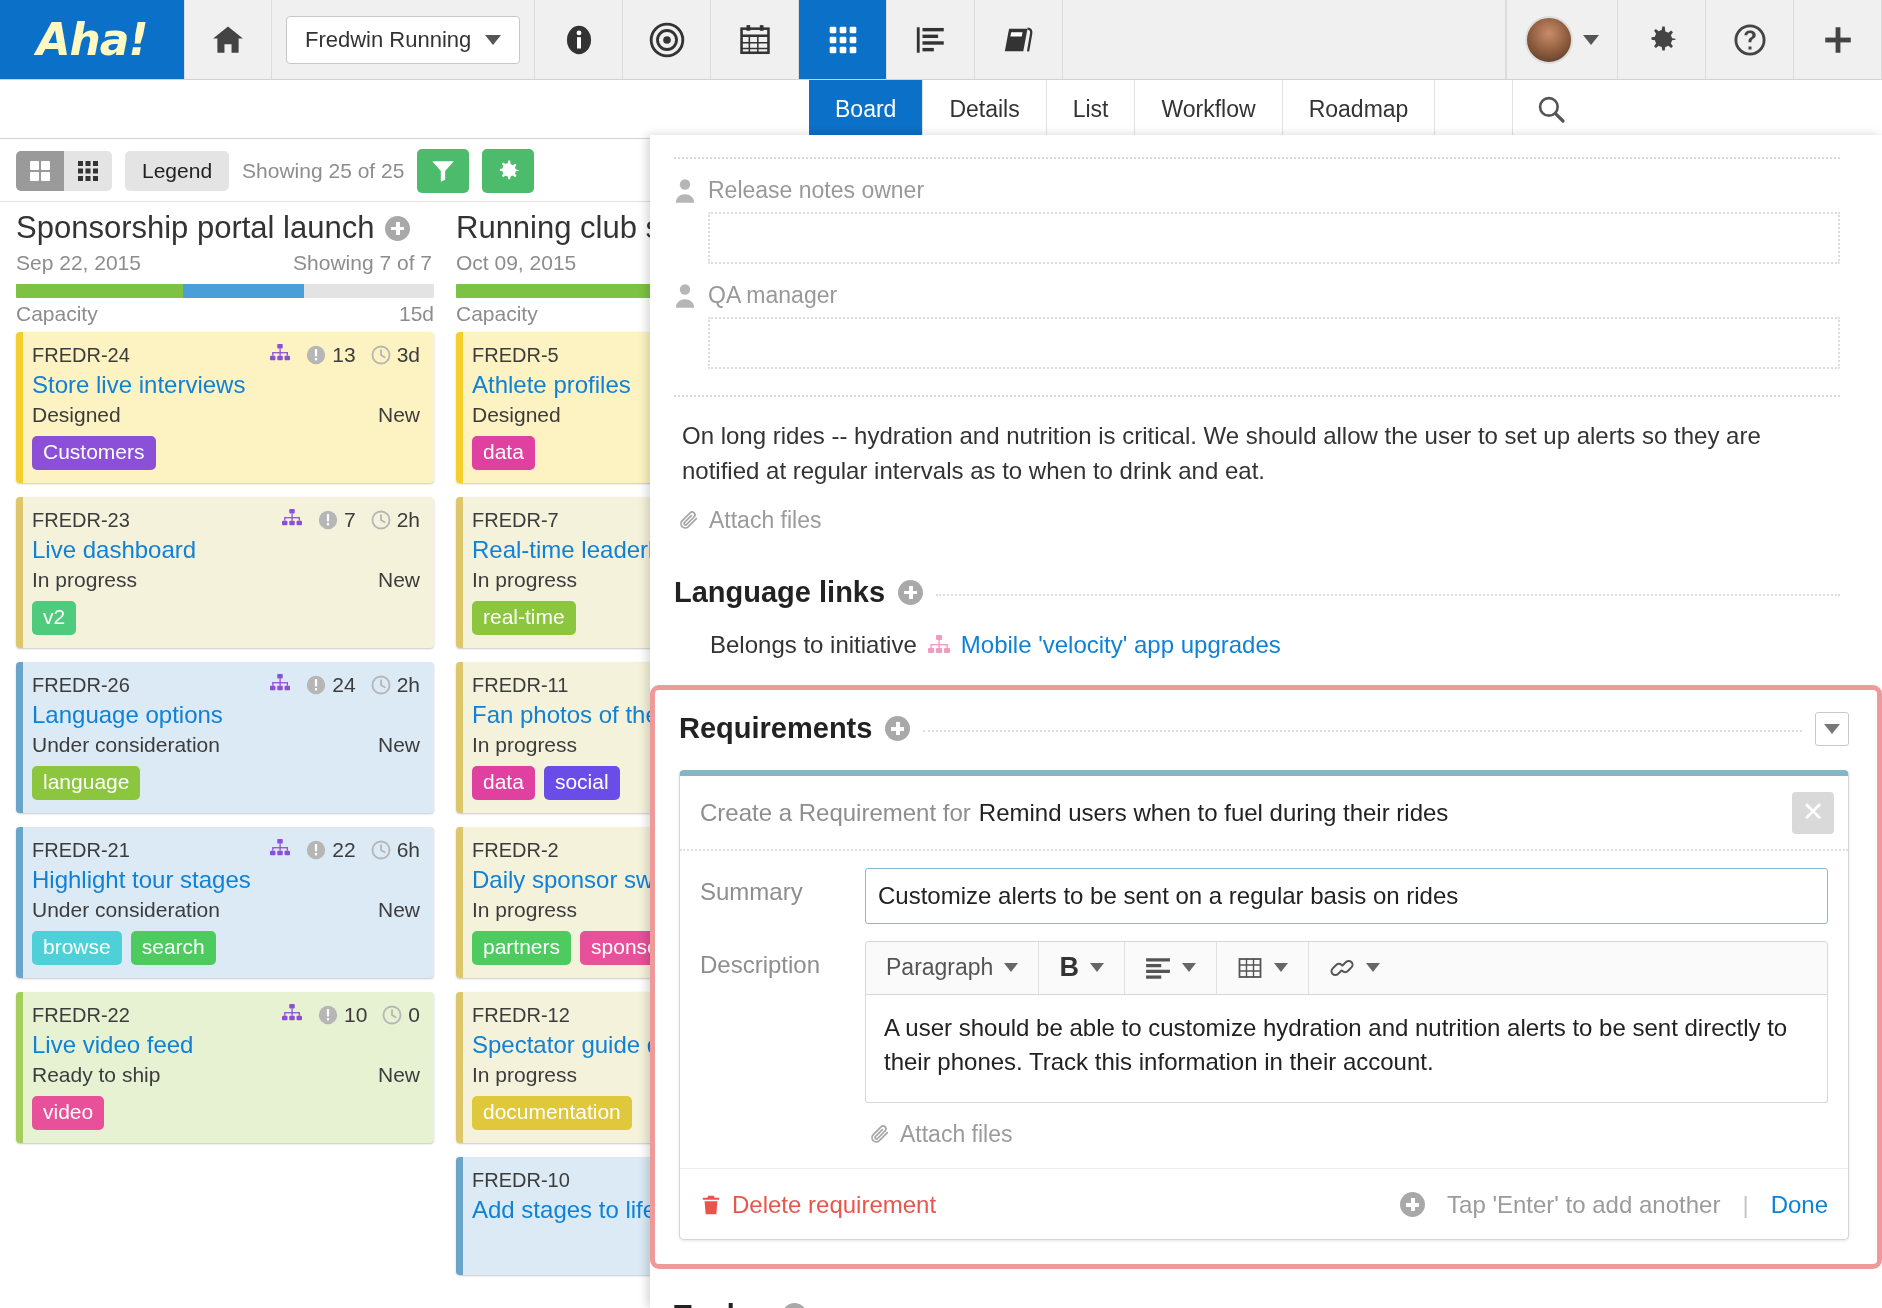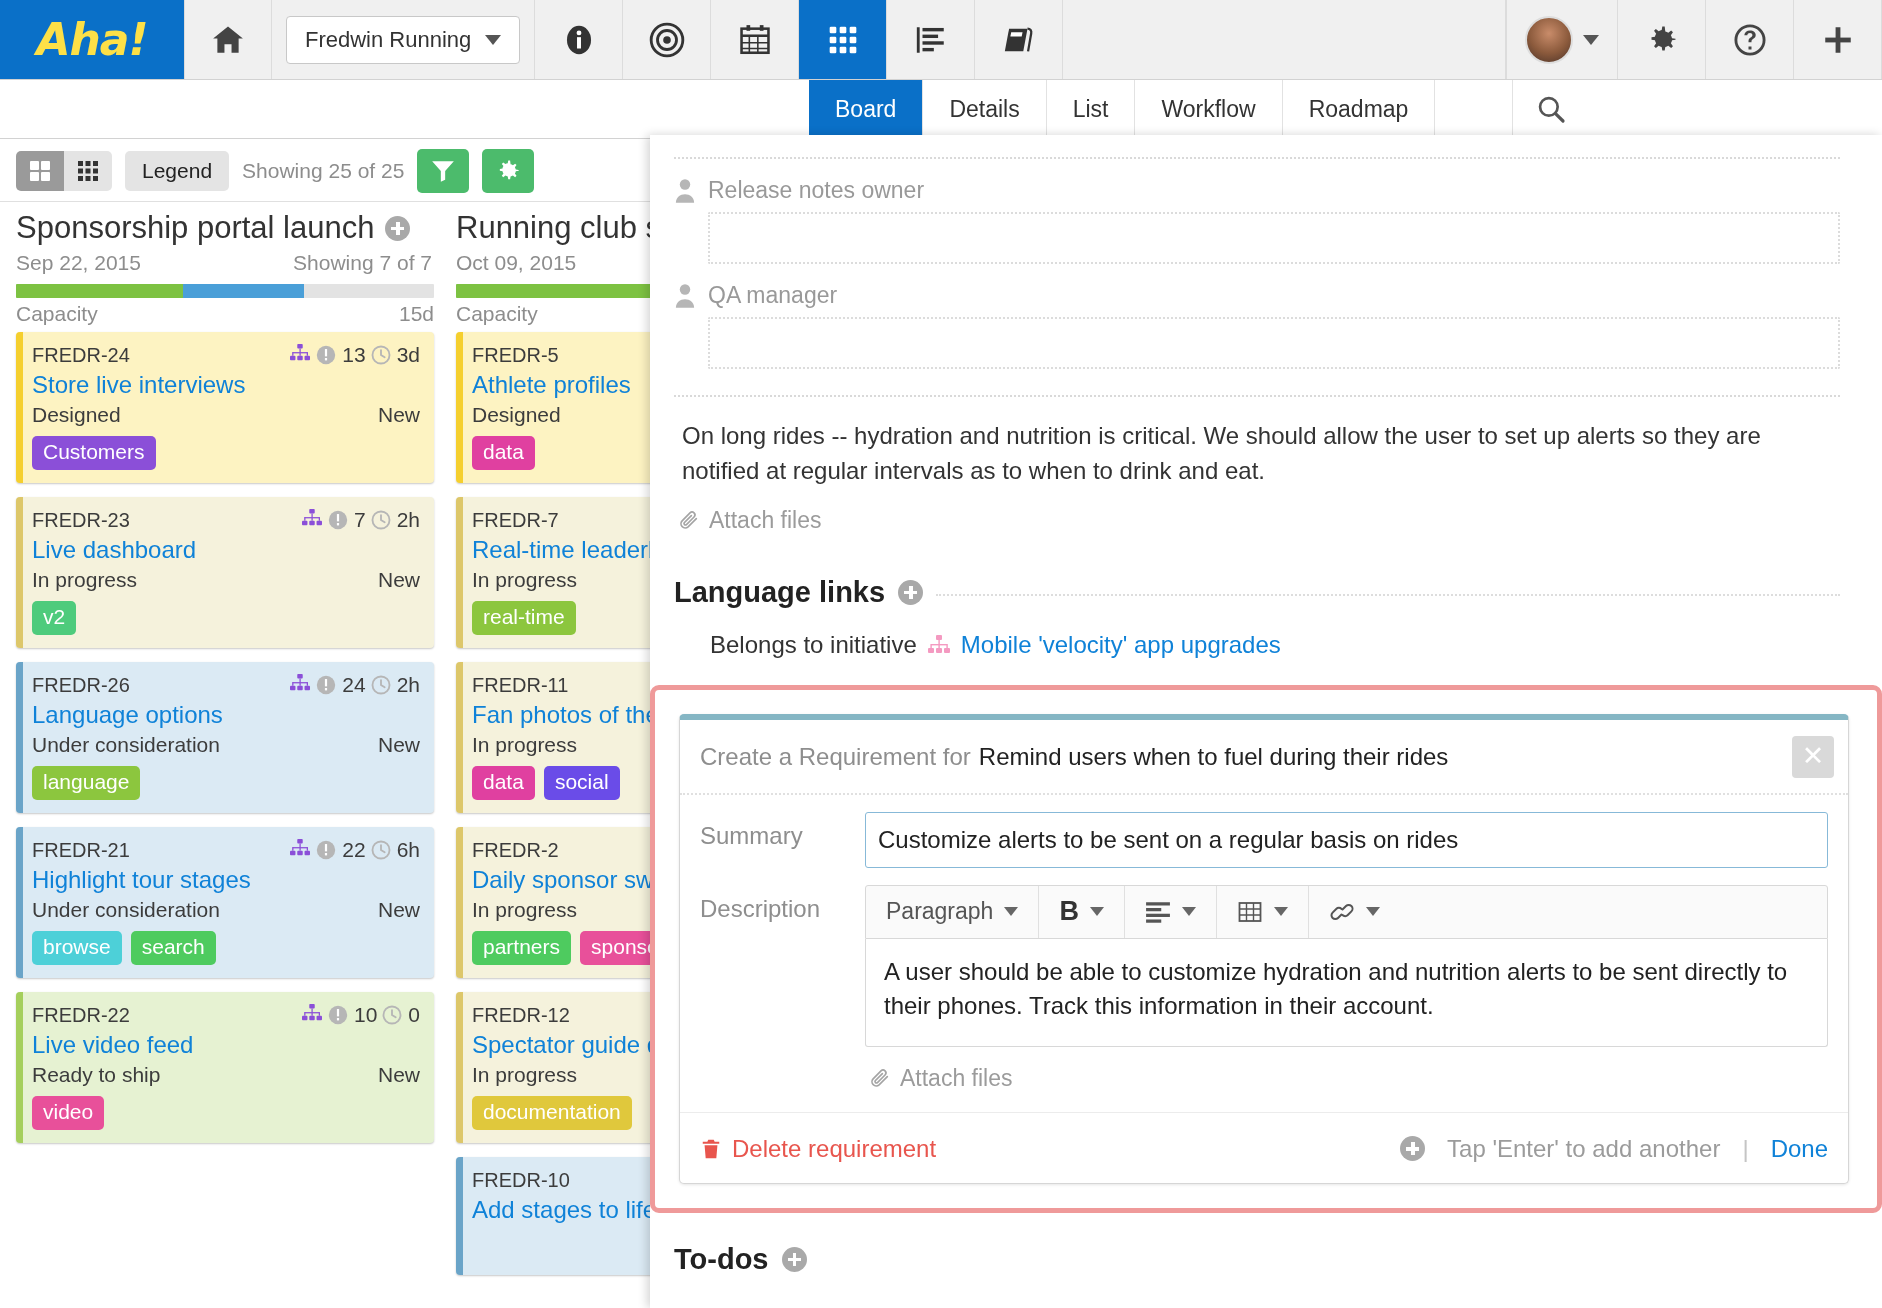--- a/index.html
+++ b/index.html
@@ -16,21 +16,21 @@
     width: 1882px; height: 80px;
     background: #f0f0f0;
     border-bottom: 1px solid #d2d2d2;
     display: flex; align-items: stretch;
   }
   .logo-cell {
     width: 184px; background: #0a70c8;
     display: flex; align-items: center; justify-content: center;
   }
   .logo-text {
-    color: #fde047; font-size: 44px; font-weight: bold;
+    color: #fef9c3; font-size: 44px; font-weight: bold;
     font-style: italic; letter-spacing: -1px;
     font-family: "DejaVu Sans", sans-serif;
   }
   .nav-icon-cell {
     width: 88px; display: flex; align-items: center; justify-content: center;
     border-right: 1px solid #dcdcdc;
     background: #f0f0f0;
   }
   .nav-icon-cell.first { border-left: 1px solid #dcdcdc; }
   .nav-icon-cell.active { background: #0a70c8; }
@@ -148,21 +148,21 @@
     margin-bottom: 14px; padding: 11px 14px 13px 16px;
     box-shadow: 0 1px 2px rgba(0,0,0,.22);
     min-height: 118px;
   }
   .card::before {
     content: ''; position: absolute; left: 0; top: 0; bottom: 0;
     width: 7px; border-radius: 4px 0 0 4px;
   }
   .card-row1 { display: flex; align-items: center; }
   .card-id { font-size: 20px; color: #3c3c3c; }
-  .card-meta { margin-left: auto; display: flex; align-items: center; gap: 4px; }
+  .card-meta { margin-left: auto; display: flex; align-items: center; gap: 14px; }
   .meta-grp { display: flex; align-items: center; gap: 5px; font-size: 21px; color: #3c3c3c; }
   .card-name {
     font-size: 24px; color: #0f82d8; margin-top: 4px;
     white-space: nowrap;
   }
   .card-row3 {
     display: flex; justify-content: space-between;
     font-size: 21px; color: #3c3c3c; margin-top: 4px;
   }
   .tags { display: flex; gap: 9px; margin-top: 9px; }
@@ -930,20 +930,30 @@
           <rect x="4" y="10" width="16" height="1.4"></rect>
           <rect x="3.4" y="10" width="1.4" height="4"></rect>
           <rect x="11.4" y="10" width="1.4" height="4"></rect>
           <rect x="19.4" y="10" width="1.4" height="4"></rect>
         </g>
       </svg>
       <span class="link-a">Mobile 'velocity' app upgrades</span>
     </div>
 
     <div class="req-block">
+      <div class="req-head">
+        <span class="sect-title">Requirements</span>
+        <span class="plus-circle"></span>
+        <span class="sect-rule"></span>
+        <span class="collapse-btn">
+          <svg width="18" height="12" viewBox="0 0 18 12">
+            <path d="M1 1h16L9 11z" fill="#777"></path>
+          </svg>
+        </span>
+      </div>
 
       <div class="req-form">
         <div class="req-form-head">
           <span class="rf-label">Create a Requirement for</span>
           <span class="rf-title">Remind users when to fuel during their rides</span>
           <span class="close-x">✕</span>
         </div>
 
         <div class="form-row">
           <span class="form-lbl">Summary</span>

